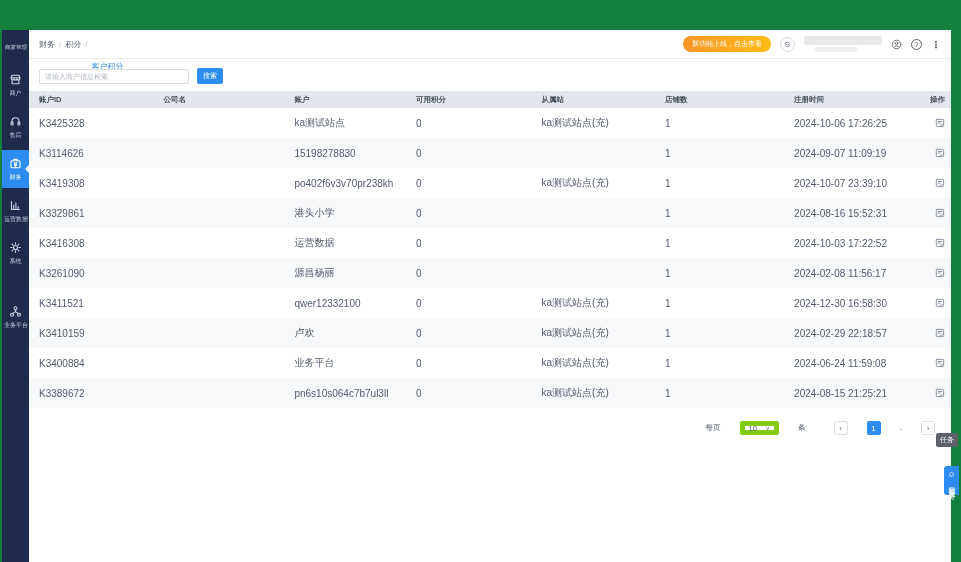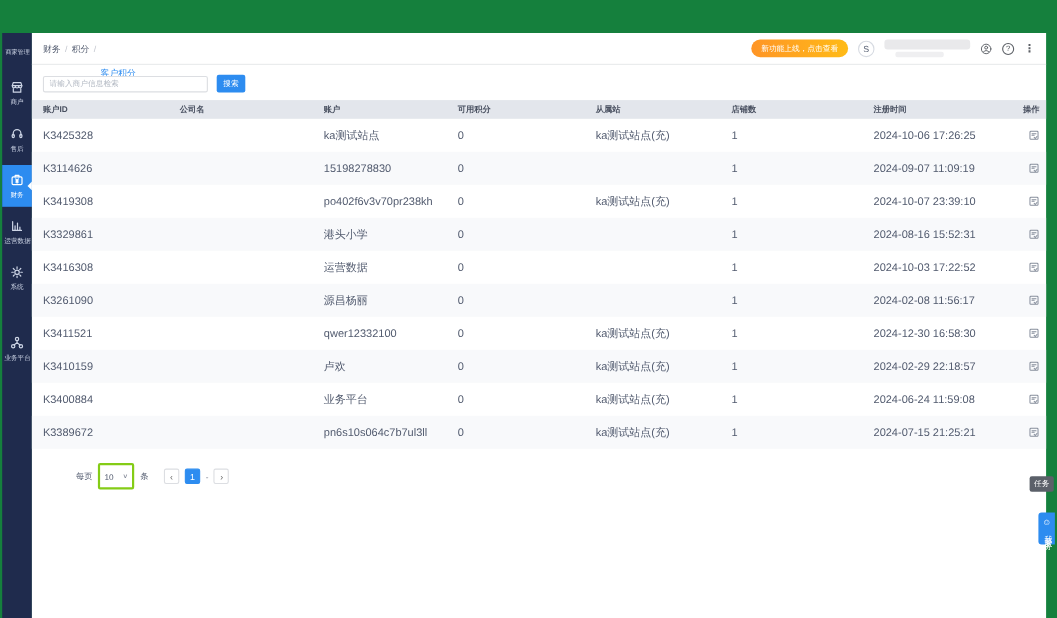--- a/index.html
+++ b/index.html
@@ -46,22 +46,22 @@
   .th { padding-left:10px; white-space:nowrap; }
   .th.op { padding-left:0; text-align:right; padding-right:6px; }
   .tr { height:30px; font-size:10px; color:#515a6e; }
   .tr:nth-child(even) { background:#f8f9fb; }
   .td { padding-left:10px; white-space:nowrap; overflow:hidden; }
   .td.op { padding-left:0; display:flex; justify-content:flex-end; padding-right:6px; }
   .op-btn { background:none; border:none; color:#868e9c; cursor:pointer; display:flex; }
   .op-btn svg { width:10px; height:10px; }
 
   
-  .pagination { display:flex; align-items:center; justify-content:flex-start; gap:5px; padding:13px 16px 0; font-size:7.5px; color:#515a6e;margin-left:24px; }
-  .pp-select { border:2px solid #84cc16; border-radius:2px; height:24px; padding:0 4px; display:flex; align-items:center; gap:8px; background:#fff; cursor:pointer; }
+  .pagination { display:flex; align-items:center; justify-content:flex-end; gap:19px; padding:13px 16px 0; font-size:7.5px; color:#515a6e; }
+  .pp-select { border:5px solid #84cc16; border-radius:2px; height:14px; padding:0 4px; display:flex; align-items:center; gap:8px; background:#fff; cursor:pointer; }
   .chev { color:#808695; font-size:7px; transform:scaleY(.8); }
   .pg-btn { width:14px; height:14px; border:1px solid #dcdee2; background:#fff; border-radius:2px; color:#666; font-size:8px; display:flex; align-items:center; justify-content:center; cursor:pointer; }
   .pg-btn.prev { margin-left:9px; }
   .pg-btn.active { background:#2d8cf0; border-color:#2d8cf0; color:#fff; }
   .pg-sep { color:#808695; }
 
   
   .task-tag { position:absolute; right:3px; top:433px; background:#5b6069; color:#fff; font-size:7px; padding:2px 4px; border-radius:2px; z-index:5; }
   .service-btn { position:absolute; right:2px; top:466px; width:15px; background:#2d8cf0; color:#fff; border-radius:3px 0 0 3px; padding:5px 0 6px; display:flex; flex-direction:column; align-items:center; gap:2px; cursor:pointer; z-index:5; }
   .smiley { font-size:8px; line-height:1; }
@@ -346,21 +346,21 @@
               </button>
             </div>
           </div>
           <div class="grid tr">
             <div class="td">K3389672</div>
             <div class="td"></div>
             <div class="td">pn6s10s064c7b7ul3ll</div>
             <div class="td">0</div>
             <div class="td">ka测试站点(充)</div>
             <div class="td">1</div>
-            <div class="td">2024-07-15 21:25:21</div>
+            <div class="td">2024-08-15 21:25:21</div>
             <div class="td op">
               <button class="op-btn">
                 <svg viewBox="0 0 12 12" fill="none" stroke="currentColor" stroke-width="1.1" stroke-linecap="round" stroke-linejoin="round">
                   <rect x="1.6" y="1.6" width="8.8" height="8.8" rx="1"></rect>
                   <path d="M3.8 4.2h4.4M3.8 6h2.4"></path>
                   <path d="M6.2 8.3l1.3 1.2 1.9-2.4"></path>
                 </svg>
               </button>
             </div>
           </div>

